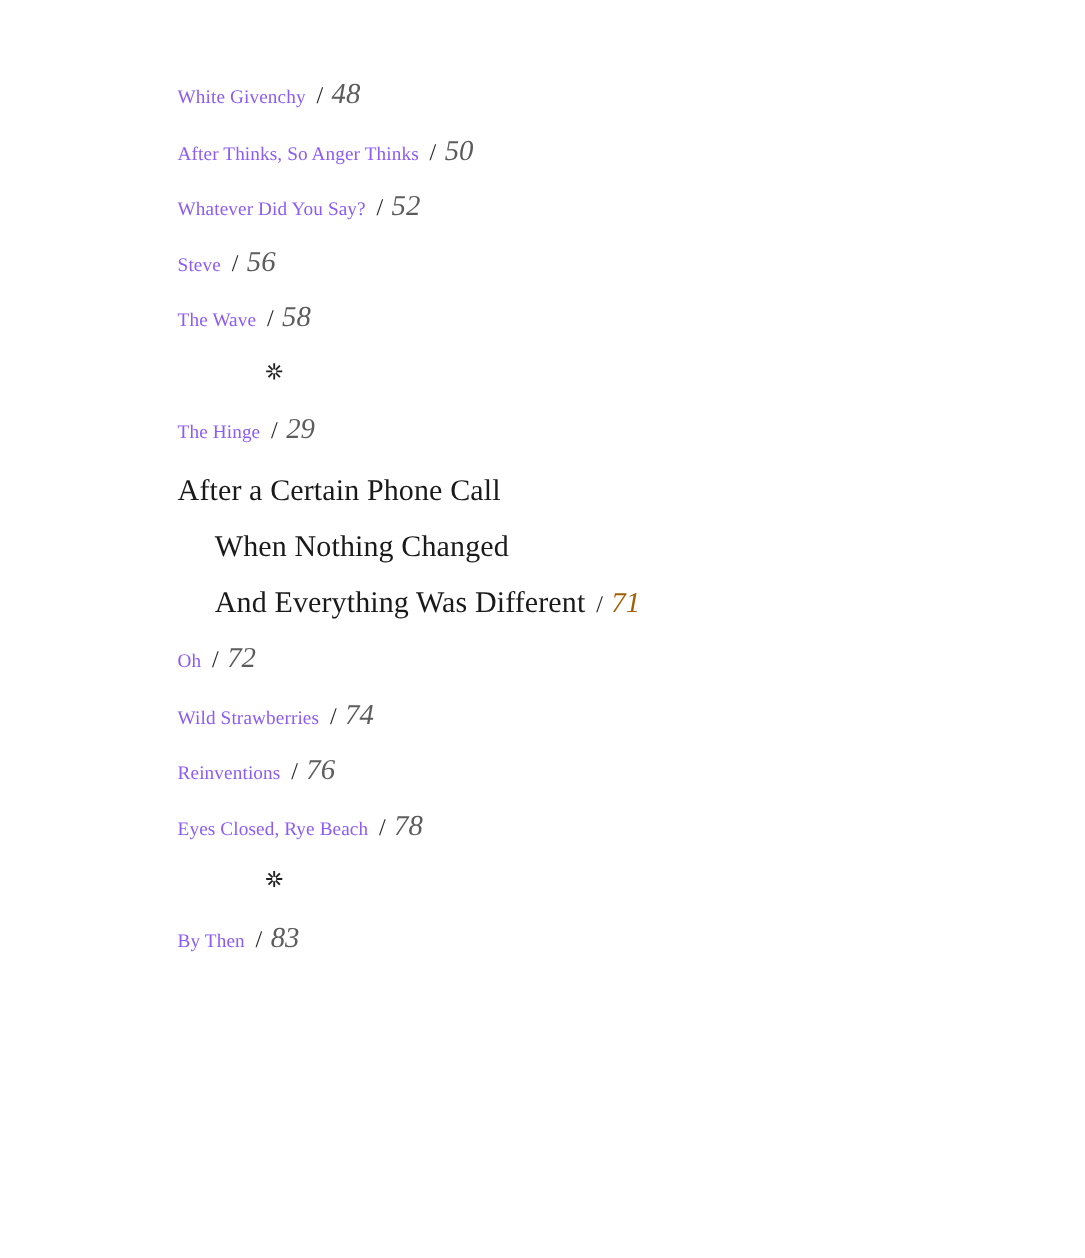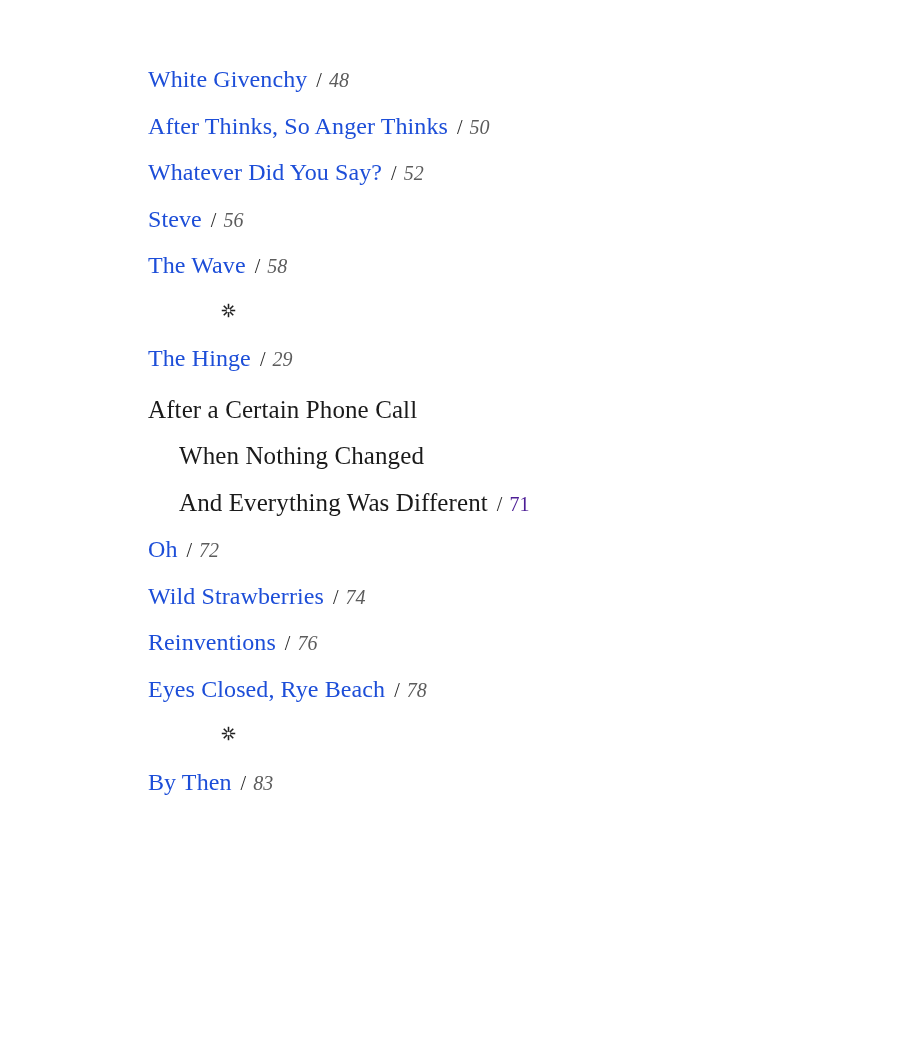--- a/index.html
+++ b/index.html
@@ -37,33 +37,33 @@
   .entry {
     display: block;
     margin: 0;
     padding: 0 0 0 148px;
     height: 46.5px;
     line-height: 46.5px;
     white-space: nowrap;
   }
 
   .entry .title {
-    font-size: 24px;
-    color: #1d4ed8;
+    font-size: 16px;
+    color: #8b5cf6;
     letter-spacing: 0.1px;
   }
 
   .entry .sep {
     font-size: 20px;
     color: #272727;
     padding: 0 4px 0 9px;
   }
 
   .entry .page-num {
-    font-size: 20px;
+    font-size: 24px;
     font-style: italic;
     color: #5c5c5c;
     padding-left: 3px;
   }
 
   
   .entry-group {
     display: block;
     padding: 0 0 0 148px;
     white-space: nowrap;
@@ -85,22 +85,23 @@
     letter-spacing: 0.1px;
   }
 
   .entry-group .sep {
     font-size: 20px;
     color: #272727;
     padding: 0 4px 0 9px;
   }
 
   .entry-group .page-num {
-    font-size: 20px;
-    color: #4c1d95;
+    font-size: 24px;
+    font-style: italic;
+    color: #a16207;
     padding-left: 3px;
   }
 
   
   .gap-before {
     margin-top: 5px;
   }
 
   
   .ornament {

